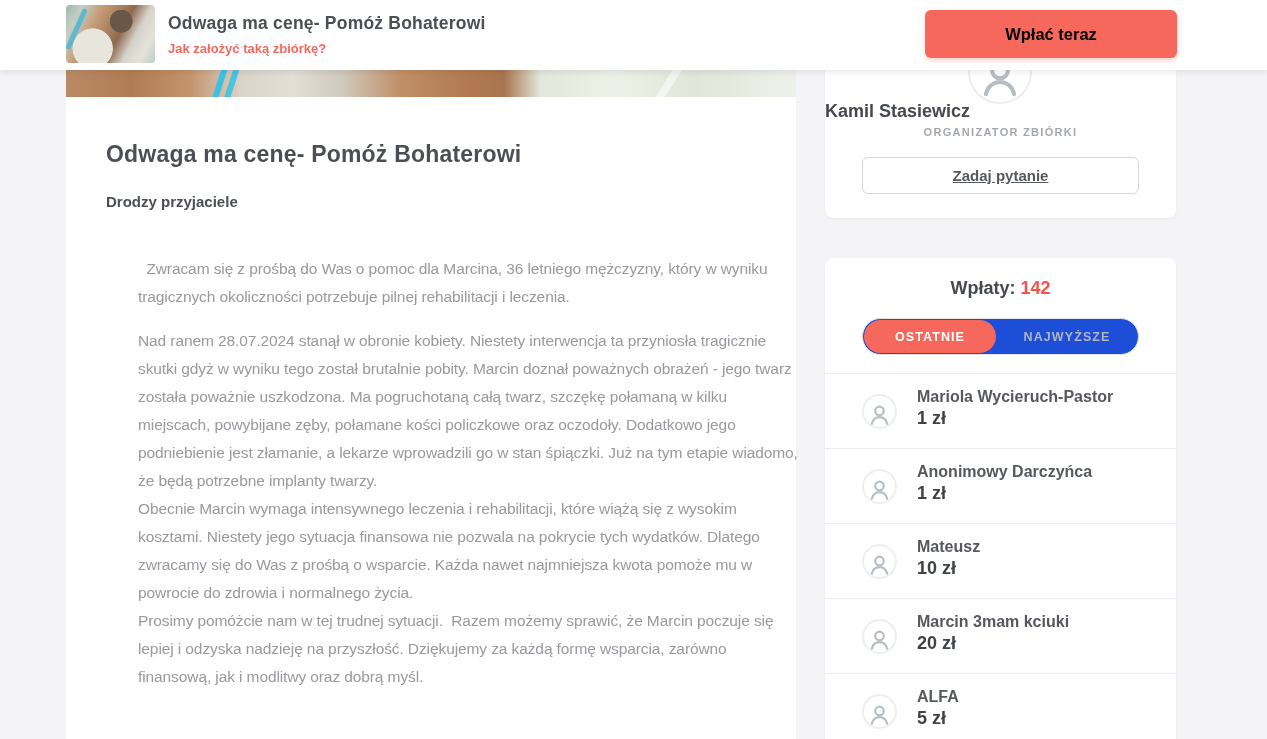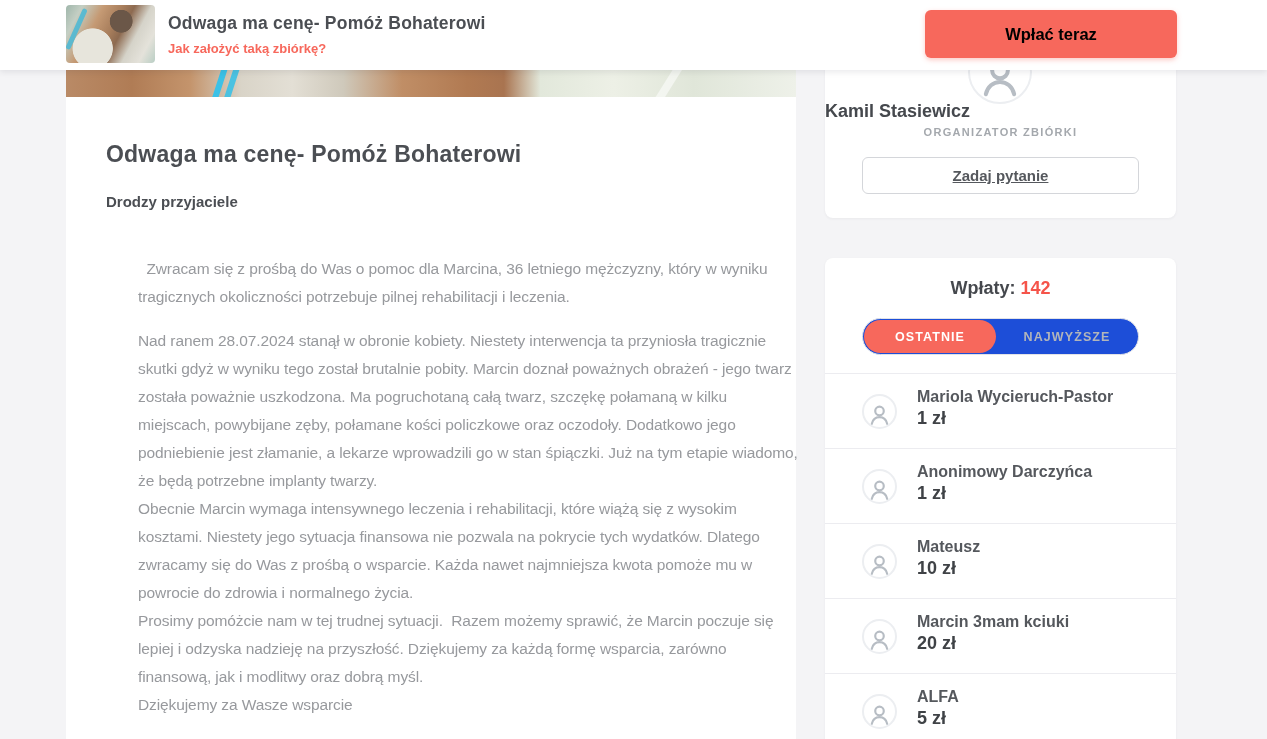--- a/index.html
+++ b/index.html
@@ -81,21 +81,20 @@
   </div>
 
   <div class="article">
     <div class="a-title">Odwaga ma cenę- Pomóż Bohaterowi</div>
     <div class="a-greet">Drodzy przyjaciele</div>
     <div class="a-body">
       <p class="first">&nbsp;&nbsp;Zwracam się z prośbą do Was o pomoc dla Marcina, 36 letniego mężczyzny, który w wyniku tragicznych okoliczności potrzebuje pilnej rehabilitacji i leczenia.</p>
       <p>Nad ranem 28.07.2024 stanął w obronie kobiety. Niestety interwencja ta przyniosła tragicznie skutki gdyż w wyniku tego został brutalnie pobity. Marcin doznał poważnych obrażeń - jego twarz została poważnie uszkodzona. Ma pogruchotaną całą twarz, szczękę połamaną w kilku miejscach, powybijane zęby, połamane kości policzkowe oraz oczodoły. Dodatkowo jego podniebienie jest złamanie, a lekarze wprowadzili go w stan śpiączki. Już na tym etapie wiadomo, że będą potrzebne implanty twarzy.</p>
       <p>Obecnie Marcin wymaga intensywnego leczenia i rehabilitacji, które wiążą się z wysokim kosztami. Niestety jego sytuacja finansowa nie pozwala na pokrycie tych wydatków. Dlatego zwracamy się do Was z prośbą o wsparcie. Każda nawet najmniejsza kwota pomoże mu w powrocie do zdrowia i normalnego życia.</p>
       <p>Prosimy pomóżcie nam w tej trudnej sytuacji.&nbsp; Razem możemy sprawić, że Marcin poczuje się lepiej i odzyska nadzieję na przyszłość. Dziękujemy za każdą formę wsparcia, zarówno finansową, jak i modlitwy oraz dobrą myśl.</p>
-      <p>Dziękujemy za Wasze wsparcie</p>
     </div>
   </div>
 
   <div class="org-card">
     <div class="avatar org-avatar">
       <svg viewBox="0 0 24 24" fill="none" stroke="#b7bdc4" stroke-width="2.1" stroke-linecap="round">
         <circle cx="12" cy="8.6" r="4.1"></circle>
         <path d="M4.6 21c.9-3.9 3.8-6.4 7.4-6.4s6.5 2.5 7.4 6.4"></path>
       </svg>
     </div>

